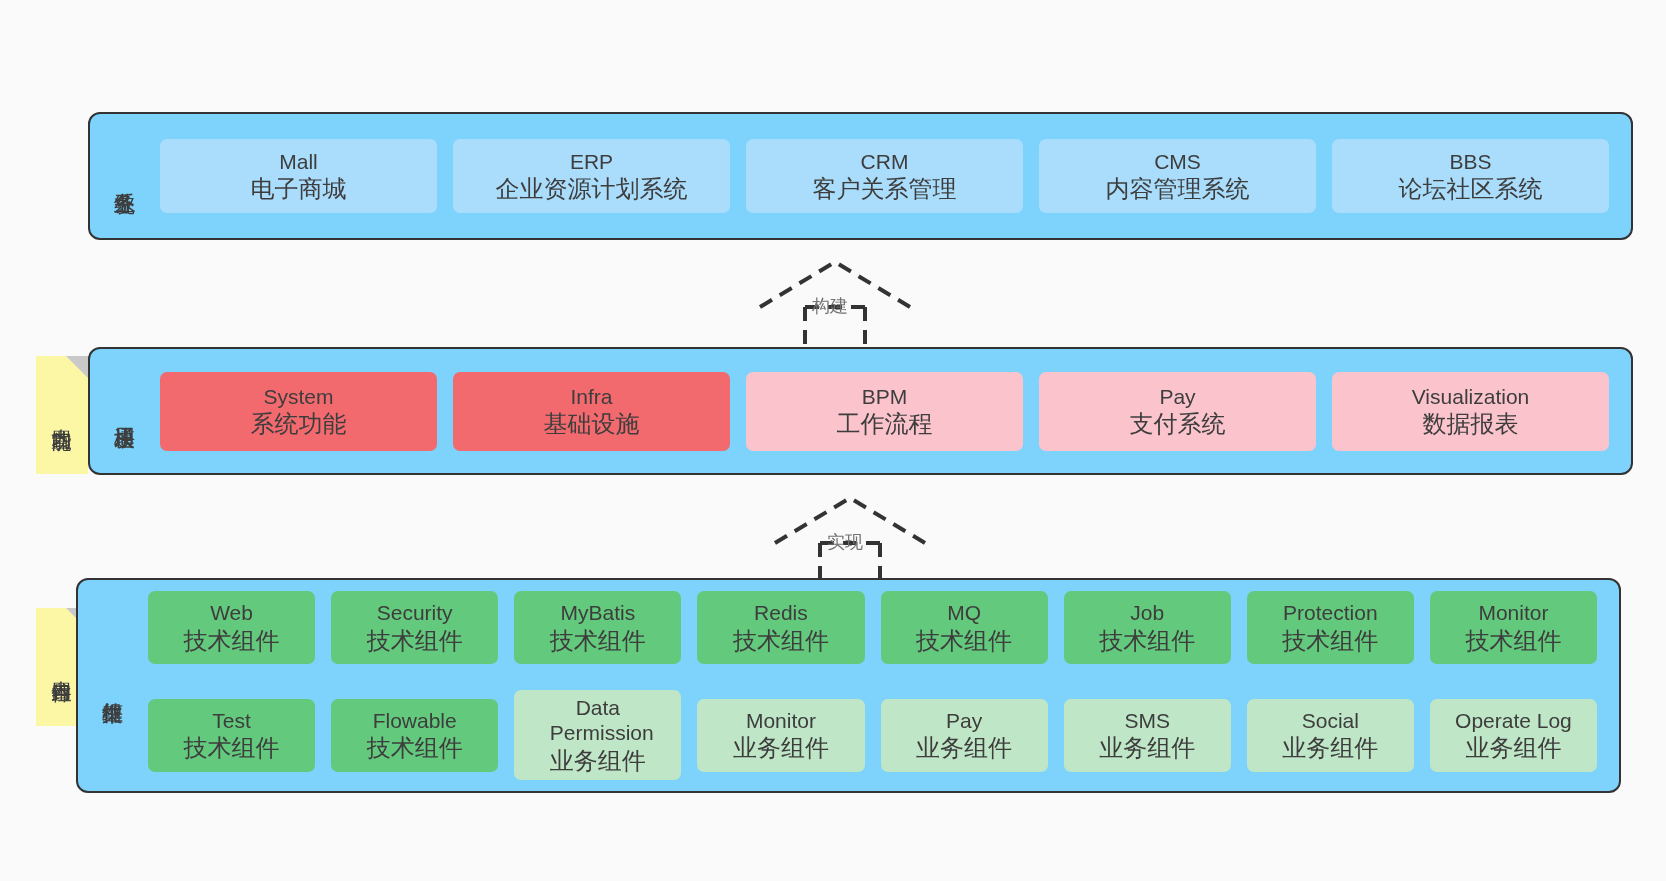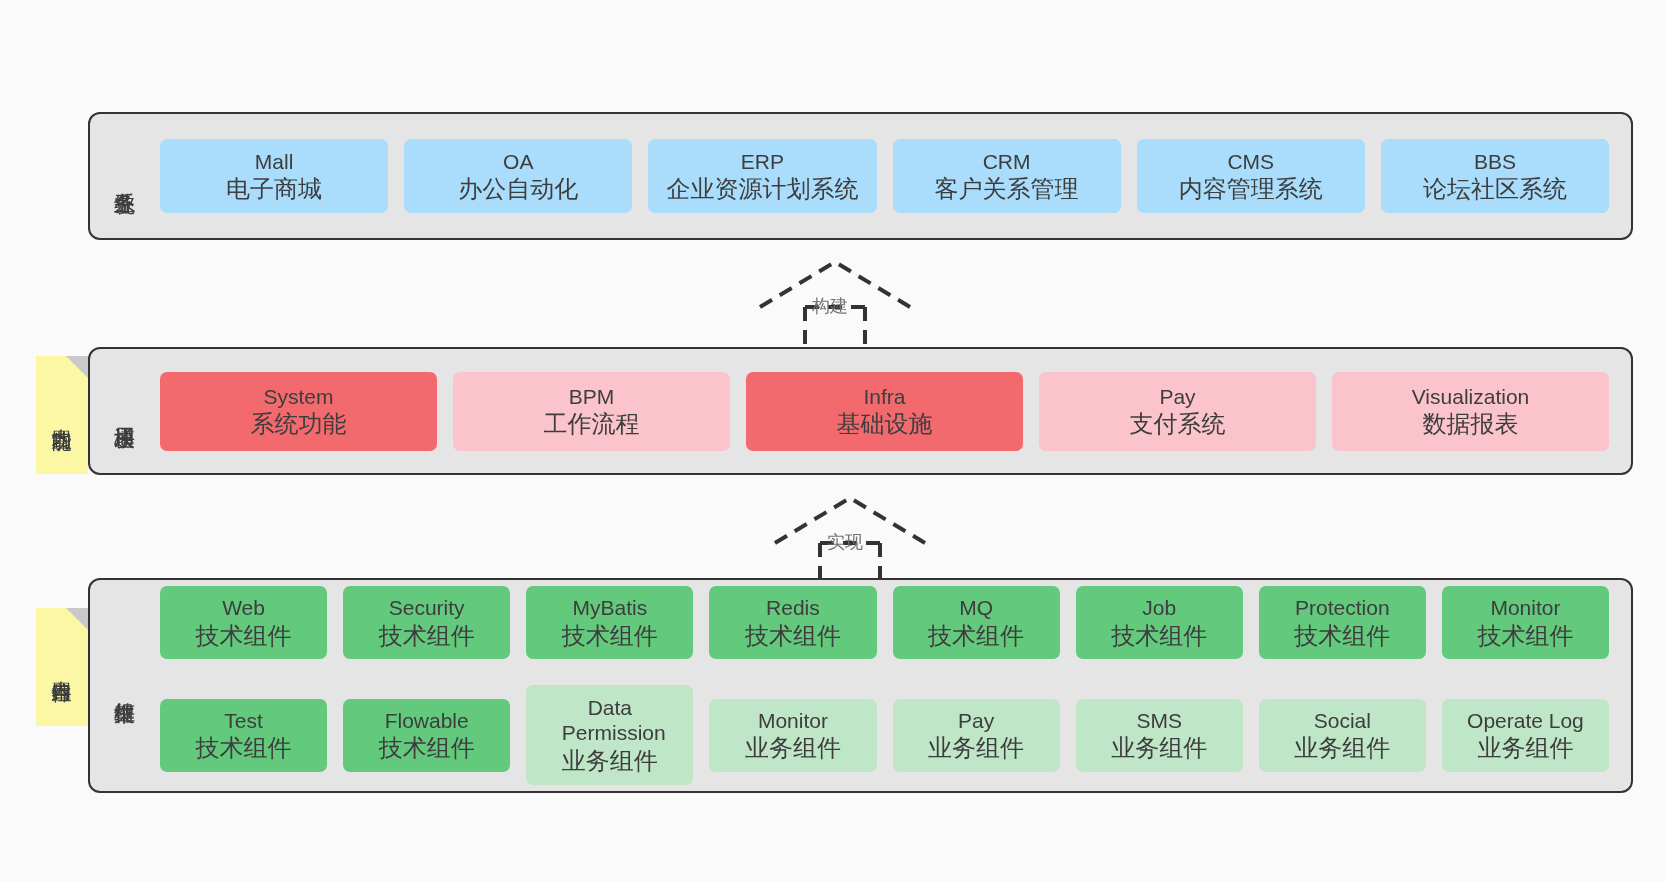--- a/index.html
+++ b/index.html
@@ -12,21 +12,21 @@
     height: 881px;
     position: relative;
     overflow: hidden;
     font-family: "Liberation Sans", "DejaVu Sans", sans-serif;
     color: #3d3d3d;
   }
 
   
   .layer {
     position: absolute;
-    background: #e5e5e5;
+    background: #7dd3fc;
     border: 2px solid #333333;
     border-radius: 12px;
     box-sizing: border-box;
     display: flex;
     align-items: center;
   }
   .layer-title {
     width: 48px;
     flex: 0 0 48px;
     font-size: 21px;
@@ -137,26 +137,20 @@
   <div class="layer-body">
     <div class="row">
       <div class="cell">
         <div class="box blue">
           <div class="t1">Mall</div>
           <div class="t2">电子商城</div>
         </div>
       </div>
       <div class="cell">
         <div class="box blue">
-          <div class="t1">OA</div>
-          <div class="t2">办公自动化</div>
-        </div>
-      </div>
-      <div class="cell">
-        <div class="box blue">
           <div class="t1">ERP</div>
           <div class="t2">企业资源计划系统</div>
         </div>
       </div>
       <div class="cell">
         <div class="box blue">
           <div class="t1">CRM</div>
           <div class="t2">客户关系管理</div>
         </div>
       </div>
@@ -193,29 +187,29 @@
   <div class="layer-title">通用模块</div>
   <div class="layer-body">
     <div class="row">
       <div class="cell">
         <div class="box red">
           <div class="t1">System</div>
           <div class="t2">系统功能</div>
         </div>
       </div>
       <div class="cell">
+        <div class="box red">
+          <div class="t1">Infra</div>
+          <div class="t2">基础设施</div>
+        </div>
+      </div>
+      <div class="cell">
         <div class="box pink">
           <div class="t1">BPM</div>
           <div class="t2">工作流程</div>
-        </div>
-      </div>
-      <div class="cell">
-        <div class="box red">
-          <div class="t1">Infra</div>
-          <div class="t2">基础设施</div>
         </div>
       </div>
       <div class="cell">
         <div class="box pink">
           <div class="t1">Pay</div>
           <div class="t2">支付系统</div>
         </div>
       </div>
       <div class="cell">
         <div class="box pink">
@@ -233,21 +227,21 @@
     <path d="M 55 55 L 55 100 M 55 55 L 115 55 M 115 55 L 115 100" fill="none" stroke="#333333" stroke-width="4" stroke-dasharray="14 9"></path>
   </svg>
   <span class="lbl" style="left:62px; top:42px;">实现</span>
 </div>
 
 <div class="note" style="left:36px; top:608px; width:52px; height:118px;">
   <span class="fold"></span>
   <span class="note-text">内置组件</span>
 </div>
 
-<div class="layer layer3" style="left:88px; top:578px; width:1545px; height:215px;">
+<div class="layer layer3" style="left:76px; top:578px; width:1545px; height:215px;">
   <div class="layer-title">框架组件</div>
   <div class="layer-body" style="gap:26px; padding-top:0;">
     <div class="row">
       <div class="cell">
         <div class="box green">
           <div class="t1">Web</div>
           <div class="t2">技术组件</div>
         </div>
       </div>
       <div class="cell">
@@ -301,21 +295,21 @@
           <div class="t2">技术组件</div>
         </div>
       </div>
       <div class="cell">
         <div class="box green">
           <div class="t1">Flowable</div>
           <div class="t2">技术组件</div>
         </div>
       </div>
       <div class="cell">
-        <div class="box lgreen" style="height:100px;">
+        <div class="box lgreen" style="height:90px;">
           <div class="t1" style="max-width:96px;">Data Permission</div>
           <div class="t2">业务组件</div>
         </div>
       </div>
       <div class="cell">
         <div class="box lgreen">
           <div class="t1">Monitor</div>
           <div class="t2">业务组件</div>
         </div>
       </div>

